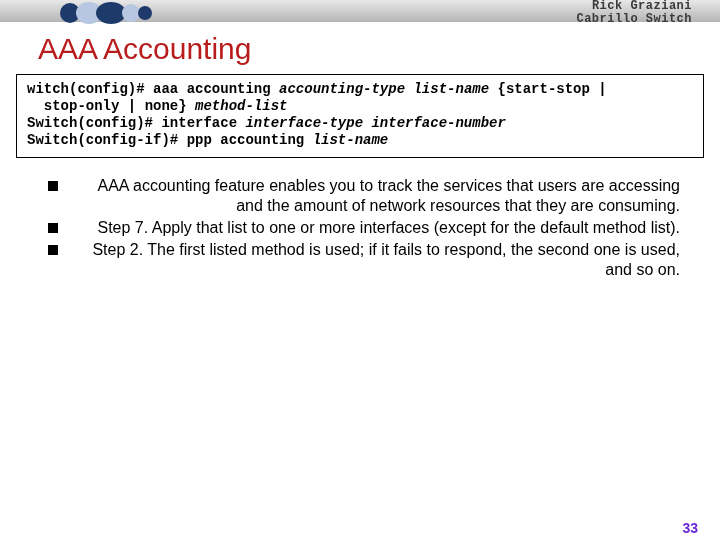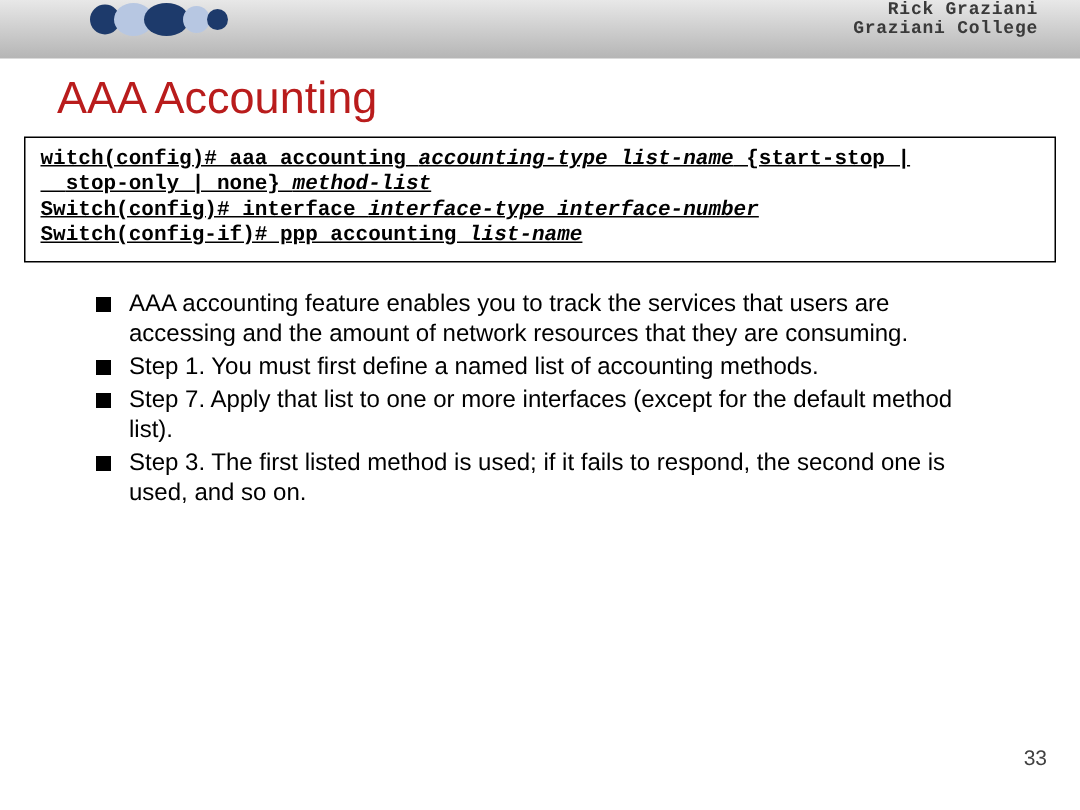--- a/index.html
+++ b/index.html
@@ -7,21 +7,21 @@
     padding: 0;
     width: 720px;
     height: 540px;
     background: #ffffff;
     font-family: Arial, Helvetica, sans-serif;
     color: #000;
     overflow: hidden;
   }
   .header-band {
     width: 100%;
-    height: 39px;
+    height: 22px;
     background: linear-gradient(to bottom, #e8e8e8 0%, #c9c9c9 60%, #b5b5b5 100%);
     display: flex;
     align-items: center;
     position: relative;
   }
   .header-left-blobs {
     position: absolute;
     left: 60px;
     top: 0;
     height: 26px;
@@ -54,81 +54,81 @@
   }
   .code-box {
     margin: 0 16px 0 16px;
     border: 1.5px solid #000;
     padding: 6px 10px 8px 10px;
     font-family: "Courier New", monospace;
     font-weight: bold;
     font-size: 14px;
     line-height: 17px;
     white-space: pre-wrap;
-    text-decoration: underline;
   }
   .code-box .ital { font-style: italic; }
   .content {
     margin: 18px 40px 0 48px;
   }
   .content ul {
     list-style: none;
     padding: 0;
-    margin: 16px;
+    margin: 0;
+    text-align: right;
   }
   .content li {
     position: relative;
     padding-left: 22px;
     font-size: 16px;
     line-height: 20px;
     margin-bottom: 2px;
   }
   .content li::before {
     content: "";
     position: absolute;
     left: 0;
     top: 5px;
     width: 10px;
     height: 10px;
     background: #000;
   }
   .pagenum {
     position: absolute;
     right: 22px;
-    bottom: 27px;
+    bottom: 4px;
     font-size: 14px;
-    color: #404040;
+    color: #6d28d9;
+    font-weight: bold;
   }
 </style>
 </head>
 <body>
 
 <div class="header-band">
   <div class="header-left-blobs">
     <span class="blob dark" style="width:20px;height:20px;margin-right:-4px;"></span>
     <span class="blob light" style="width:26px;height:22px;margin-right:-6px;"></span>
     <span class="blob dark" style="width:30px;height:22px;margin-right:-4px;"></span>
     <span class="blob light" style="width:18px;height:18px;margin-right:-2px;"></span>
     <span class="blob dark" style="width:14px;height:14px;"></span>
   </div>
   <div class="header-name">
     <div>Rick Graziani</div>
-    <div>Graziani College</div>
+    <div>Cabrillo Switch</div>
   </div>
 </div>
 
 <h1 class="title">AAA Accounting</h1>
 
 <div class="code-box"><span>witch(config)# aaa accounting </span><span class="ital">accounting-type list-name</span><span> {start-stop |</span>
 <span>  stop-only | none} </span><span class="ital">method-list</span>
 <span>Switch(config)# interface </span><span class="ital">interface-type interface-number</span>
 <span>Switch(config-if)# ppp accounting </span><span class="ital">list-name</span></div>
 
 <div class="content">
   <ul>
     <li>AAA accounting feature enables you to track the services that users are accessing and the amount of network resources that they are consuming.</li>
-    <li>Step 1. You must first define a named list of accounting methods.</li>
     <li>Step 7. Apply that list to one or more interfaces (except for the default method list).</li>
-    <li>Step 3. The first listed method is used; if it fails to respond, the second one is used, and so on.</li>
+    <li>Step 2. The first listed method is used; if it fails to respond, the second one is used, and so on.</li>
   </ul>
 </div>
 
 <div class="pagenum">33</div>
 
 </body></html>

